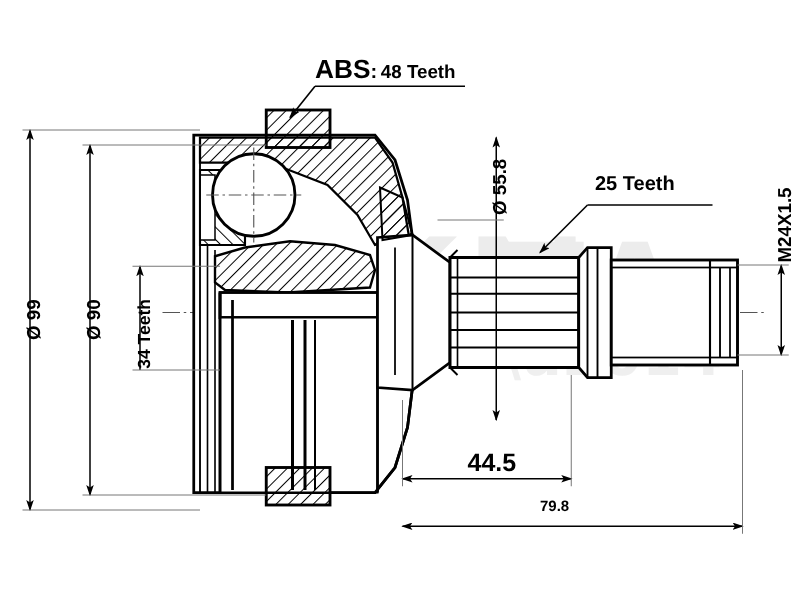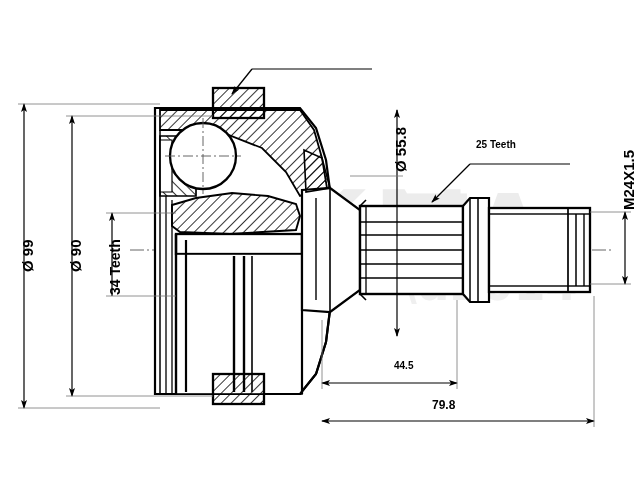--- a/index.html
+++ b/index.html
@@ -180,30 +180,33 @@
     <line x1="252" y1="69" x2="232" y2="94" stroke="#000" stroke-width="1.3" marker-end="url(#ahd)"></line>
   </g>
 
   <g>
     <line x1="470" y1="164" x2="570" y2="164" stroke="#000" stroke-width="1.2"></line>
     <line x1="470" y1="164" x2="432" y2="202" stroke="#000" stroke-width="1.3" marker-end="url(#ahd)"></line>
   </g>
 
 </svg>
 
-
-<div class="lbl" style="left:476px; top:139px; font-size:10px;">25 Teeth</div>
+<div class="lbl" style="left:252px; top:44px;">
+  <span style="font-size:21px;">ABS</span><span style="font-size:16px;">:</span><span style="font-size:15px; margin-left:3px;">48 Teeth</span>
+</div>
+
+<div class="lbl" style="left:476px; top:139px; font-size:16px;">25 Teeth</div>
 
 <div class="lbl rot" style="left:392px; top:172px; font-size:15px;">Ø 55.8</div>
 
 <div class="lbl rot" style="left:620px; top:210px; font-size:15px;">M24X1.5</div>
 
 <div class="lbl rot" style="left:19px; top:272px; font-size:15px;">Ø 99</div>
 
 <div class="lbl rot" style="left:67px; top:272px; font-size:15px;">Ø 90</div>
 
 <div class="lbl rot" style="left:107px; top:295px; font-size:14px;">34 Teeth</div>
 
-<div class="lbl" style="left:394px; top:360px; font-size:10px;">44.5</div>
+<div class="lbl" style="left:374px; top:360px; font-size:20px;">44.5</div>
 
 <div class="lbl" style="left:432px; top:398px; font-size:12px;">79.8</div>
 
 </div>
 
 </body></html>

